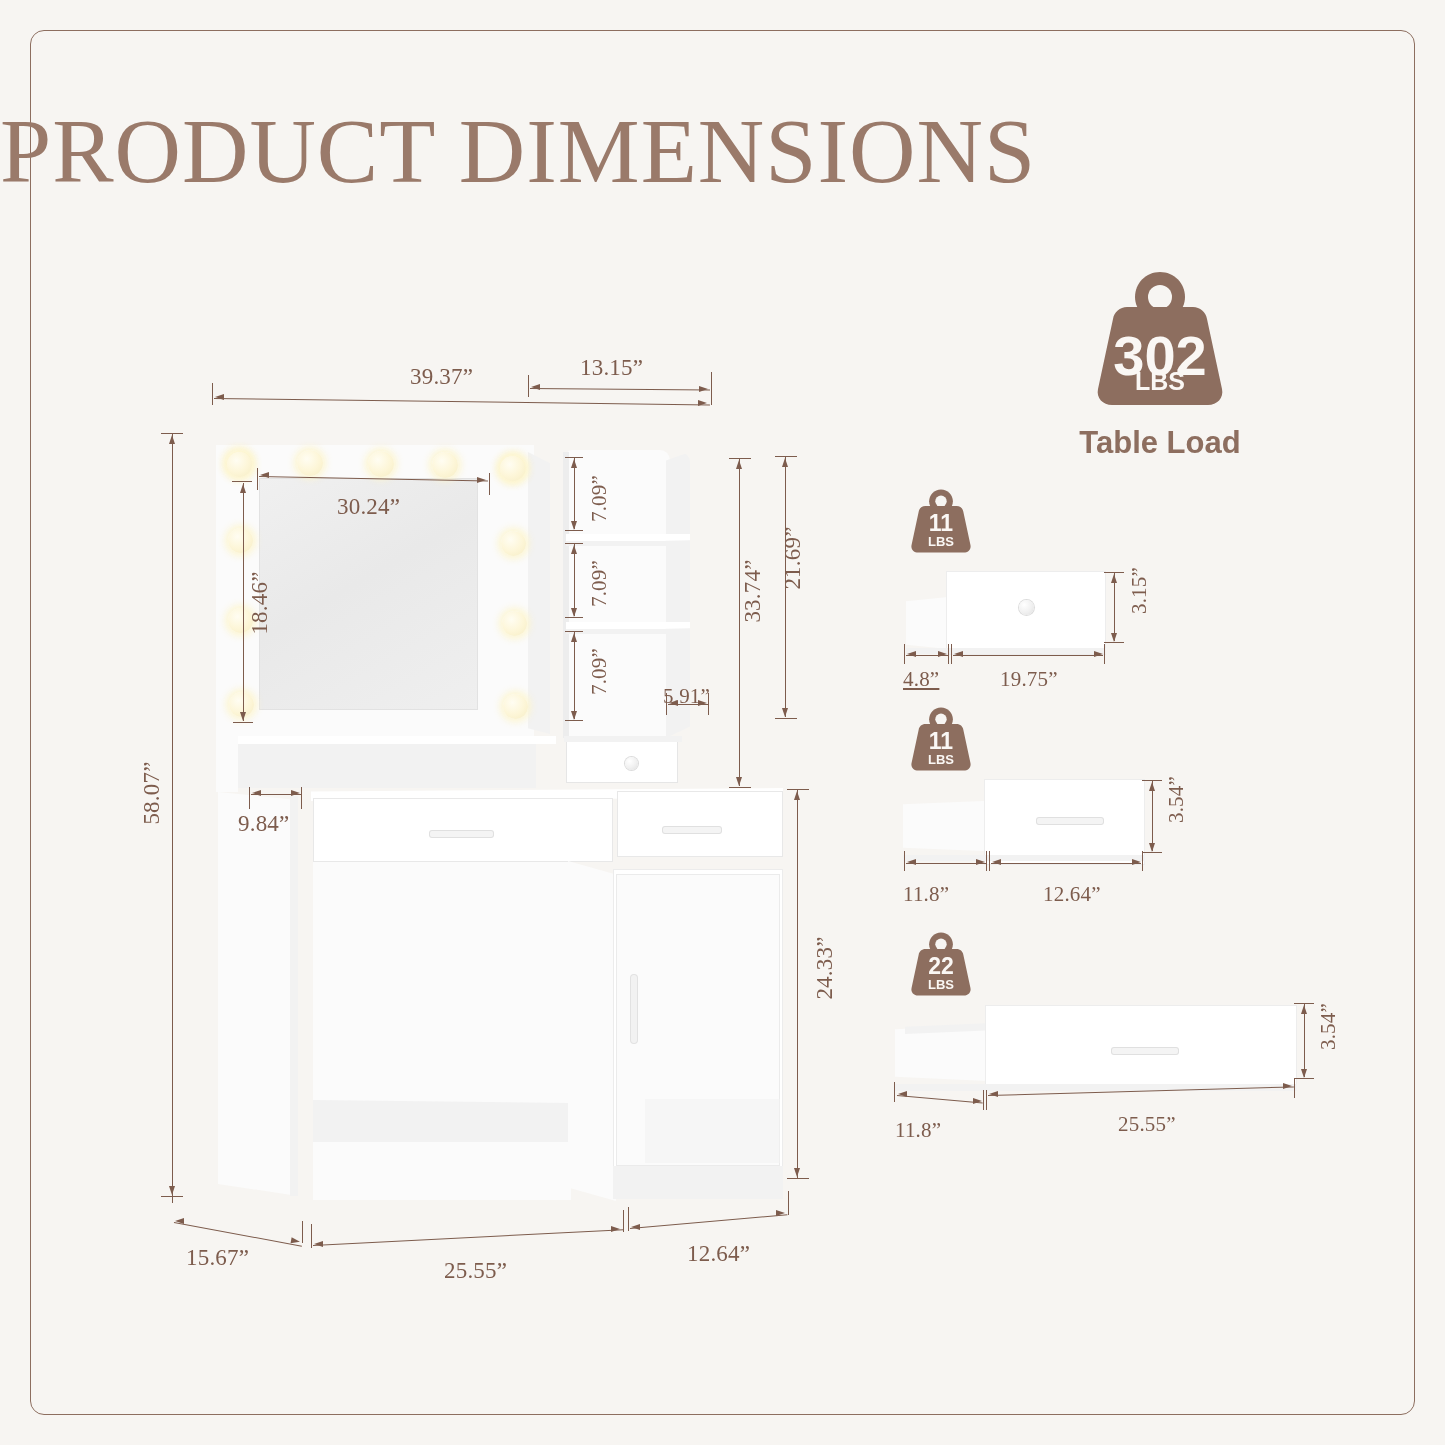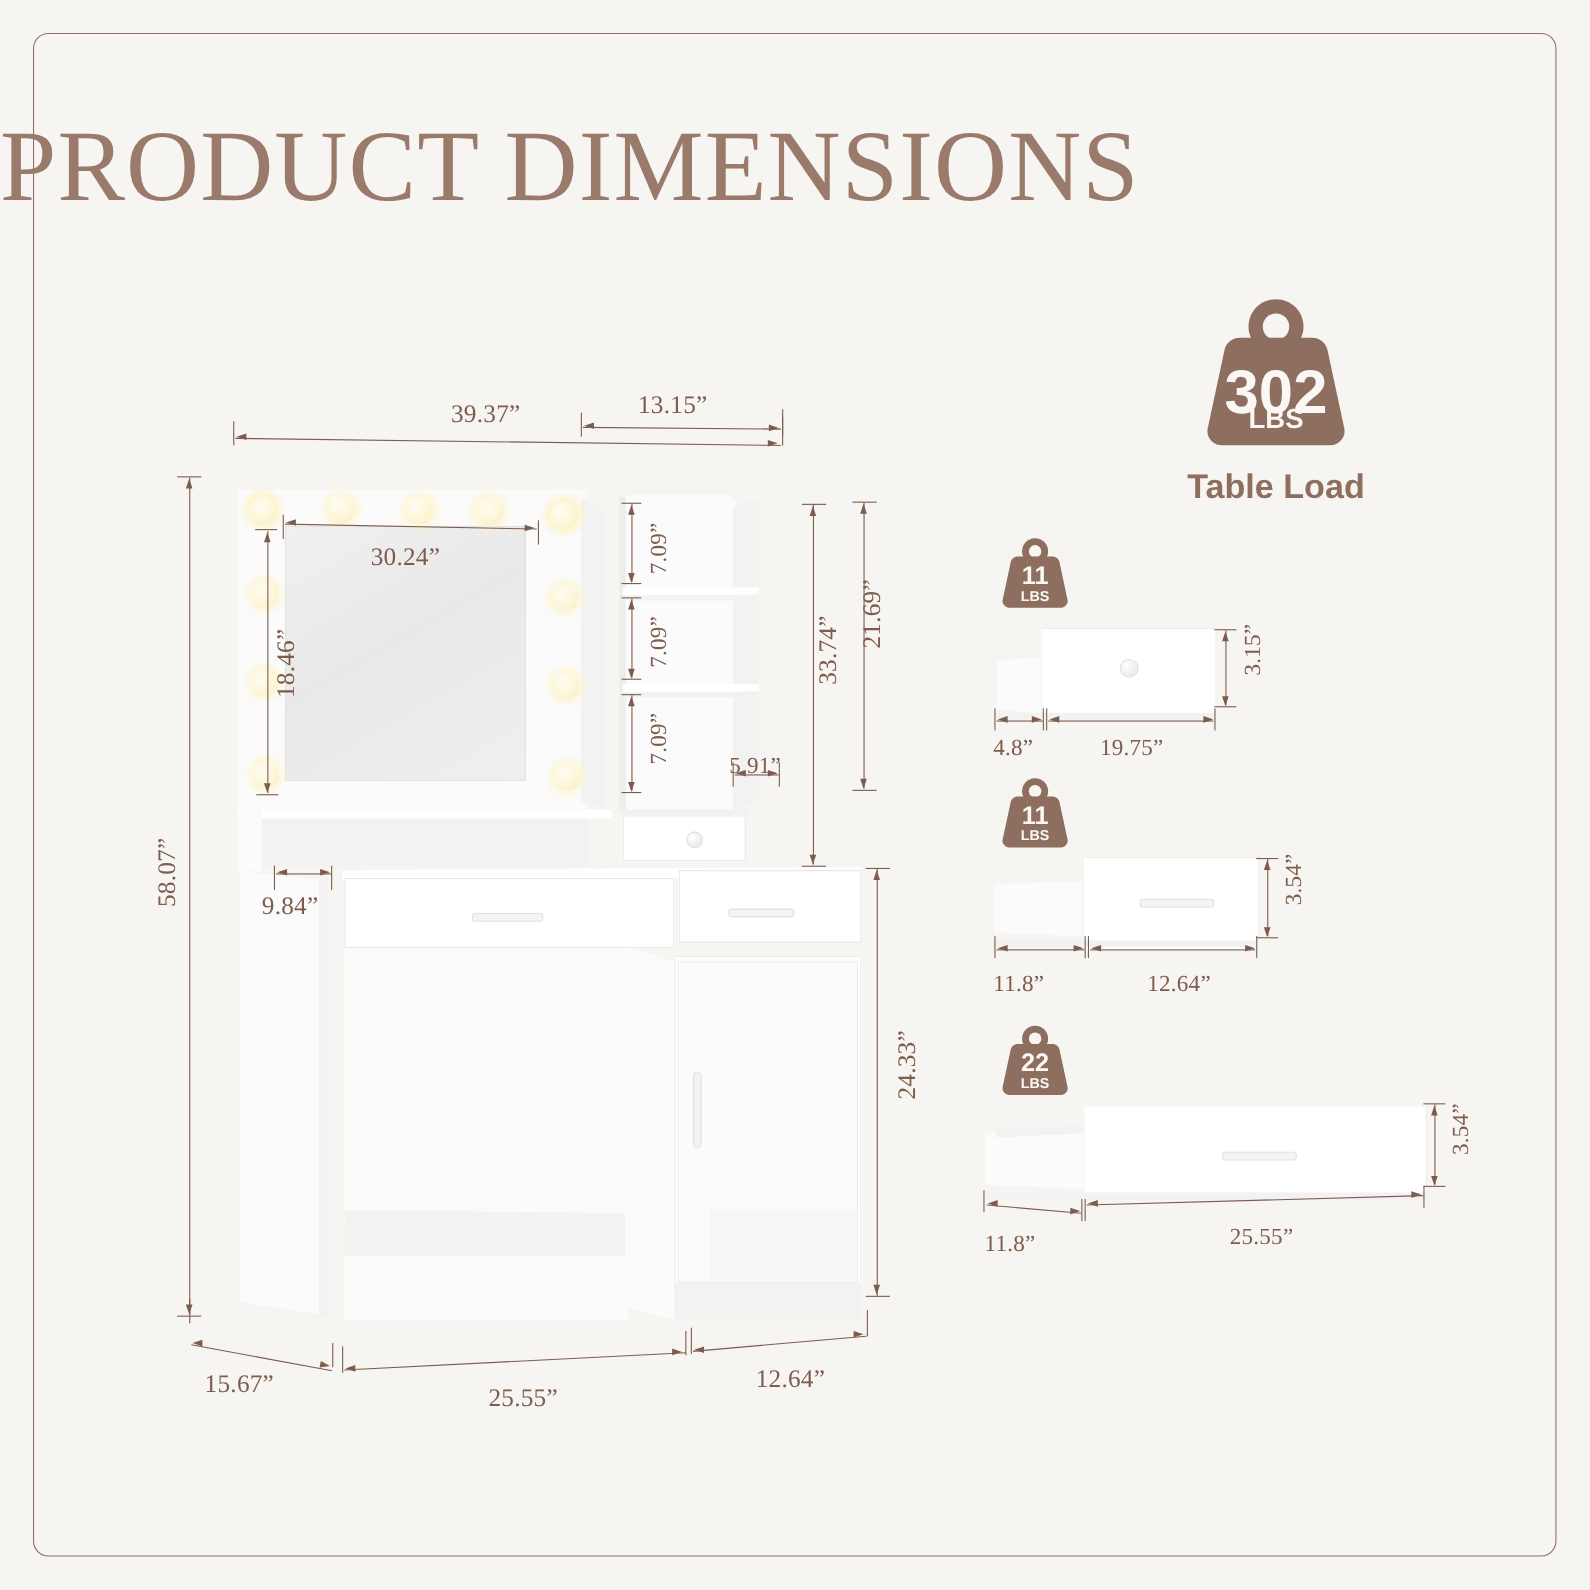--- a/index.html
+++ b/index.html
@@ -380,21 +380,21 @@
     <div class="panel shade2" style="left:906px; top:648px; width:200px; height:6px;"></div>
     <div class="handle-knob" style="left:1019px; top:600px; width:15px; height:15px;"></div>
 
     <div class="dim sm rot" style="left:1099px; top:578px; width:80px; text-align:center;">3.15”</div>
     <div class="tick-h" style="left:1104px; top:572px; width:20px;"></div>
     <div class="tick-h" style="left:1104px; top:642px; width:20px;"></div>
     <div class="vline" style="left:1114px; top:573px; height:68px;"></div>
     <div class="arr up" style="left:1111px; top:574px;"></div>
     <div class="arr down" style="left:1111px; top:633px;"></div>
 
-    <div class="dim sm" style="left:903px; top:667px;">4.8”</div>
+    <div class="dim sm" style="left:903px; top:667px;text-decoration:underline;">4.8”</div>
     <div class="tick-v" style="left:904px; top:644px; height:20px;"></div>
     <div class="tick-v" style="left:948px; top:644px; height:20px;"></div>
     <div class="hline" style="left:906px; top:655px; width:42px;"></div>
     <div class="arr left" style="left:907px; top:651px;"></div>
     <div class="arr right" style="left:938px; top:651px;"></div>
 
     <div class="dim sm" style="left:1000px; top:667px;">19.75”</div>
     <div class="tick-v" style="left:951px; top:644px; height:20px;"></div>
     <div class="tick-v" style="left:1104px; top:644px; height:20px;"></div>
     <div class="hline" style="left:953px; top:655px; width:150px;"></div>

